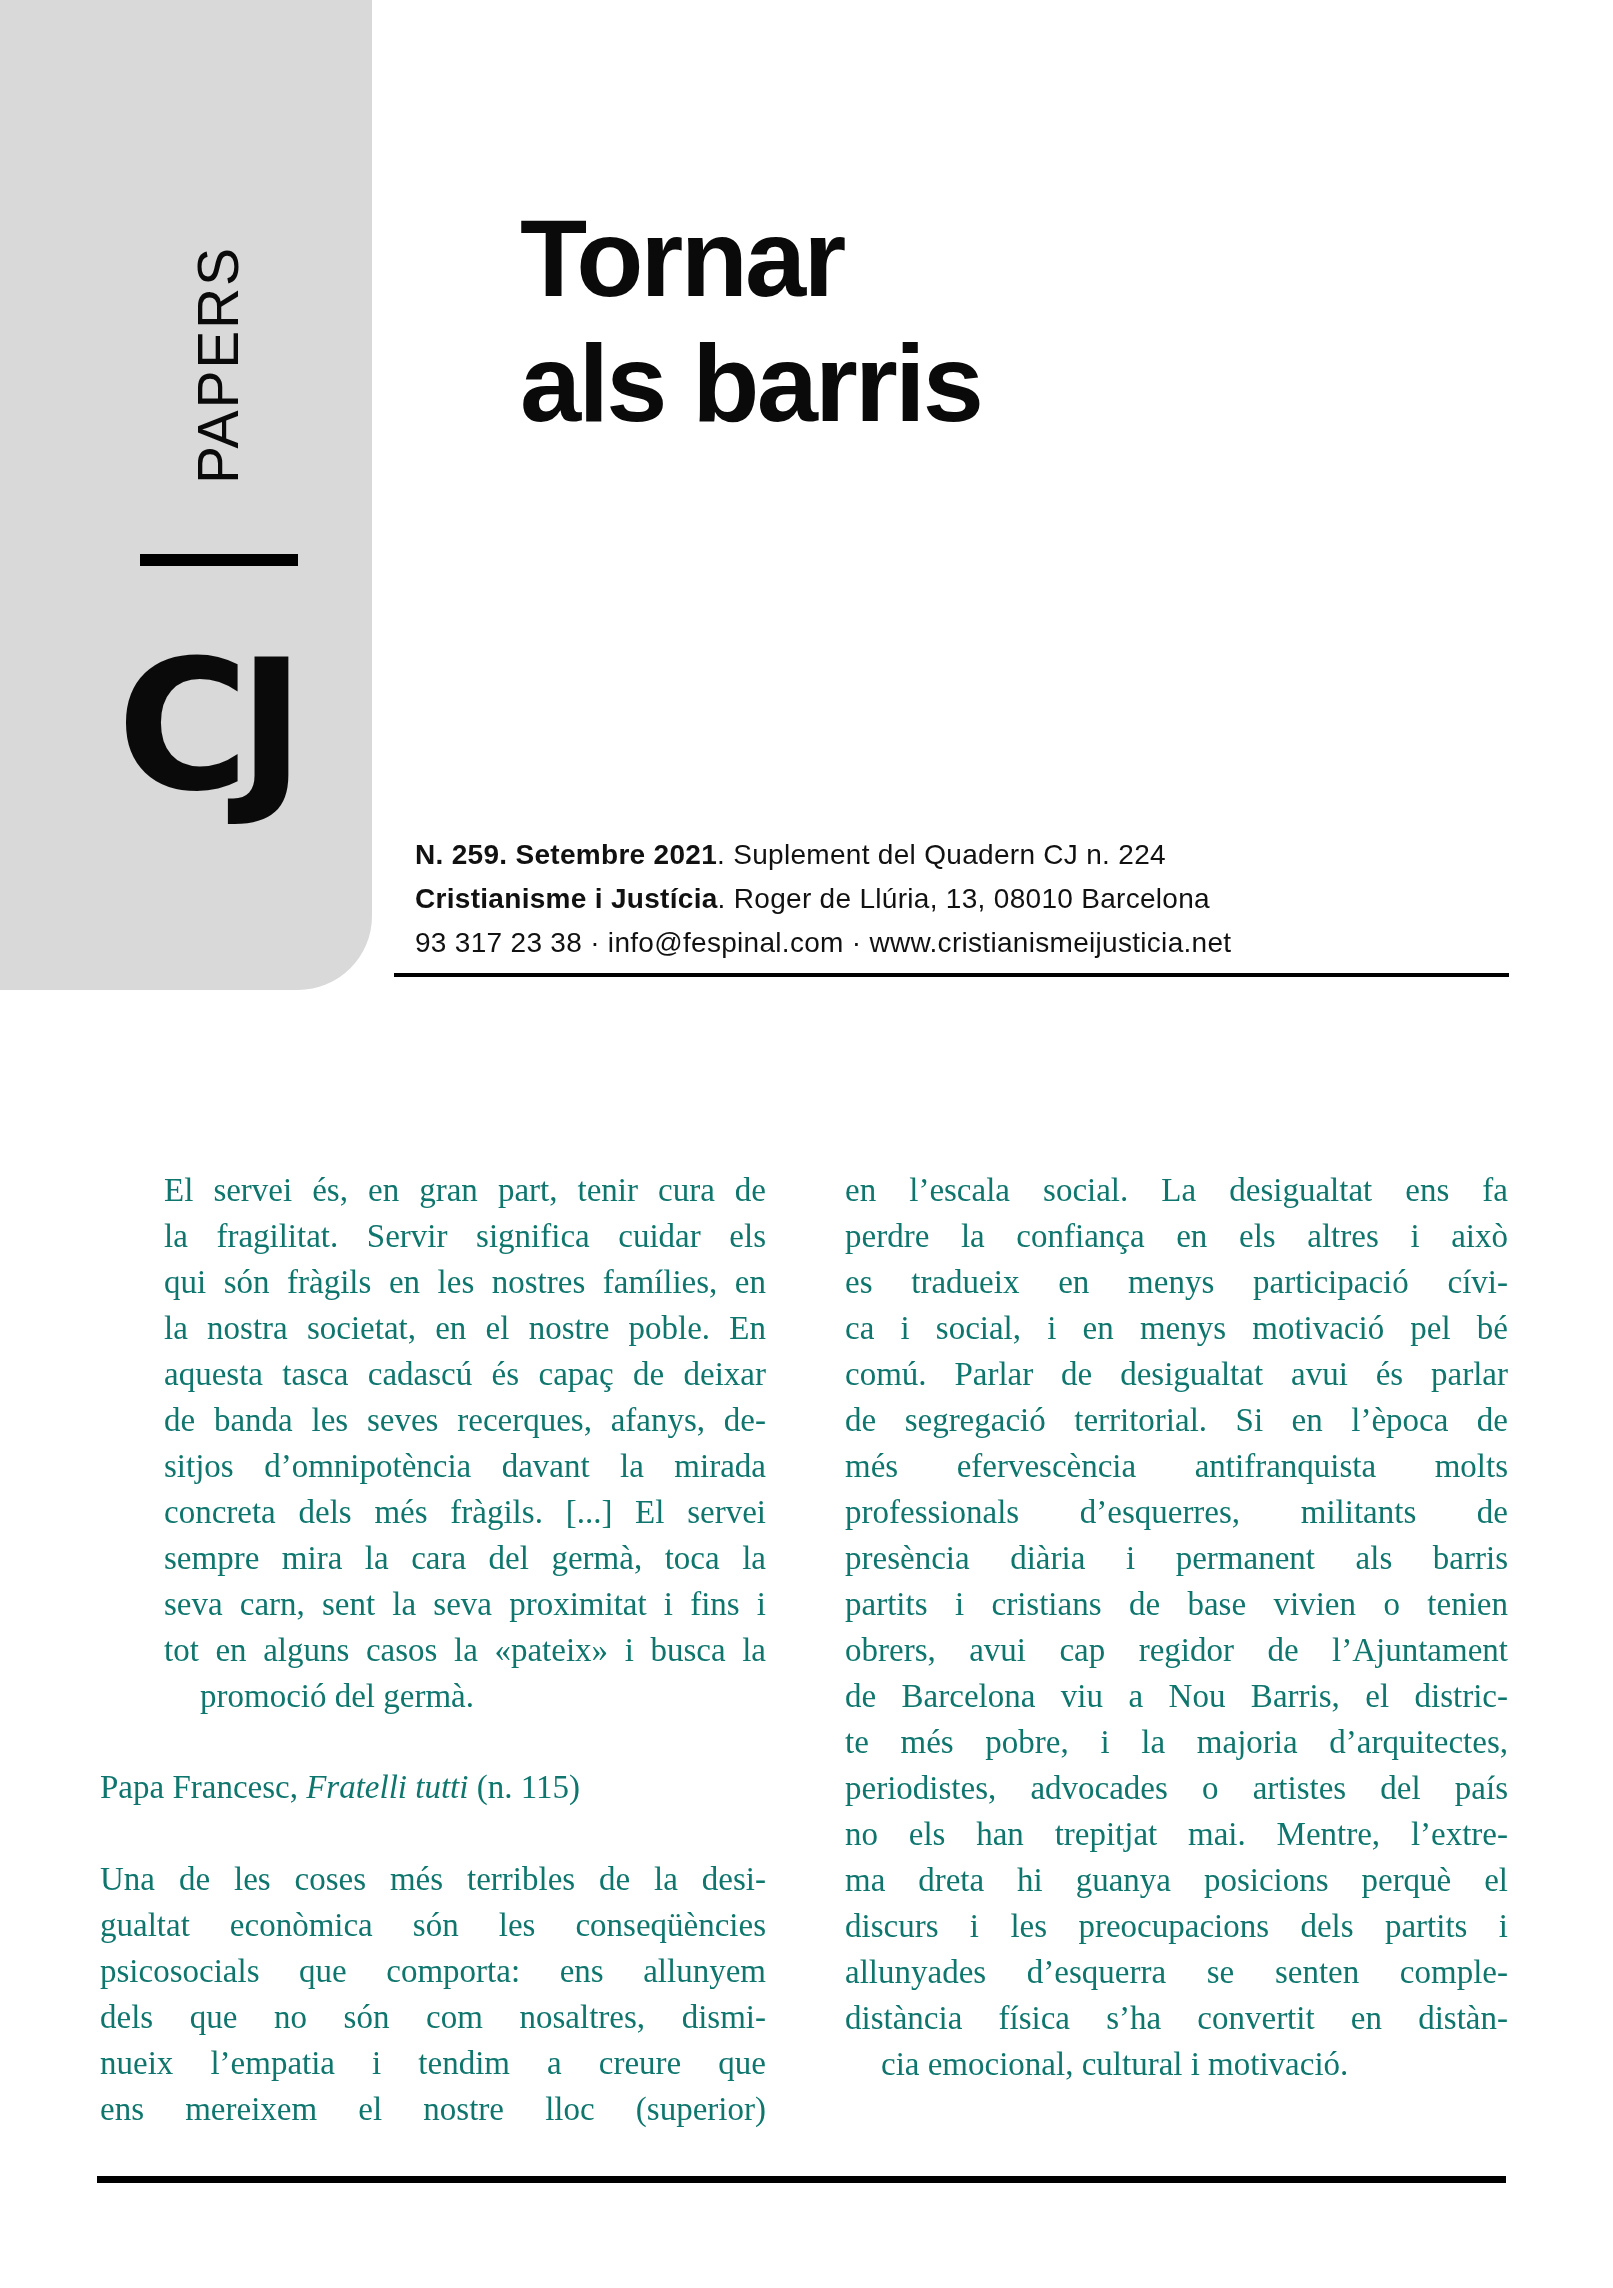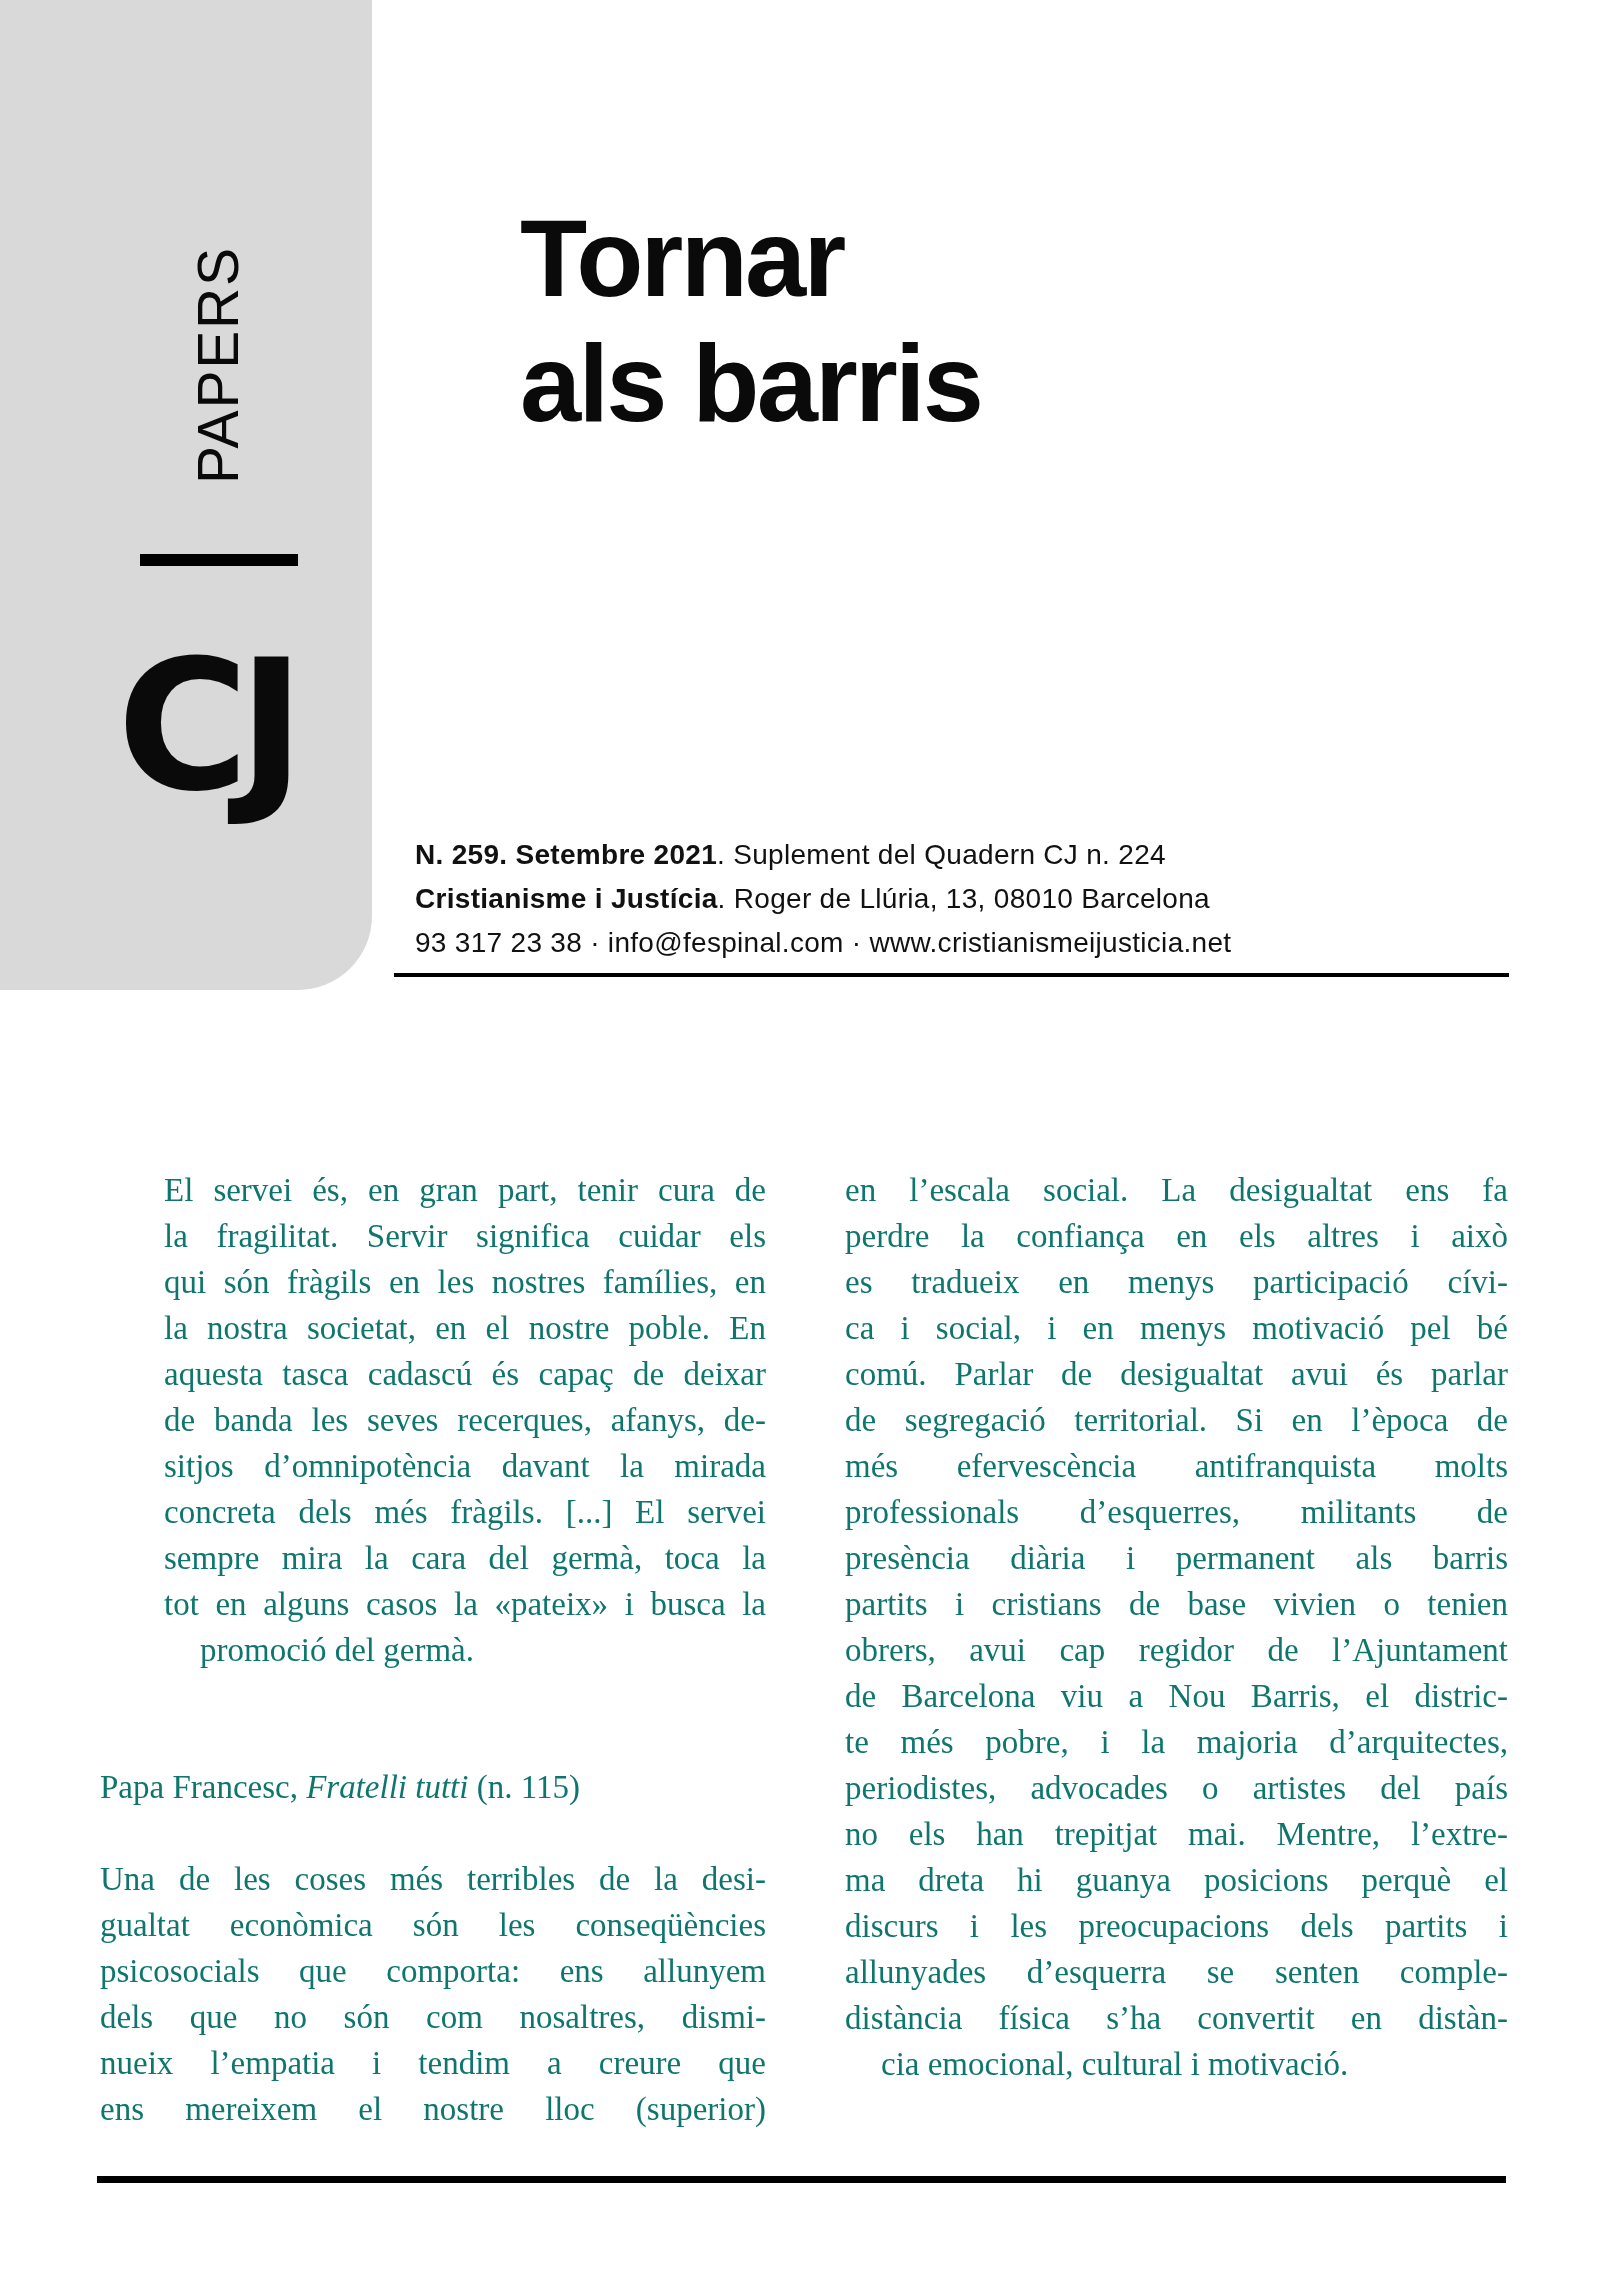--- a/index.html
+++ b/index.html
@@ -94,20 +94,21 @@
   <div class="pull-quote serif">
       <div class="tline">El servei és, en gran part, tenir cura de</div>
       <div class="tline">la fragilitat. Servir significa cuidar els</div>
       <div class="tline">qui són fràgils en les nostres famílies, en</div>
       <div class="tline">la nostra societat, en el nostre poble. En</div>
       <div class="tline">aquesta tasca cadascú és capaç de deixar</div>
       <div class="tline">de banda les seves recerques, afanys, de-</div>
       <div class="tline">sitjos d’omnipotència davant la mirada</div>
       <div class="tline">concreta dels més fràgils. [...] El servei</div>
       <div class="tline">sempre mira la cara del germà, toca la</div>
+      <div class="tline">seva carn, sent la seva proximitat i fins i</div>
       <div class="tline">tot en alguns casos la «pateix» i busca la</div>
       <div class="tline last-left">promoció del germà.</div>
     </div>
 
   <div class="attribution serif"><span>Papa Francesc, </span><span class="it">Fratelli tutti</span><span> (n. 115)</span></div>
 
   <div class="col1-para serif">
       <div class="tline">Una de les coses més terribles de la desi-</div>
       <div class="tline">gualtat econòmica són les conseqüències</div>
       <div class="tline">psicosocials que comporta: ens allunyem</div>

